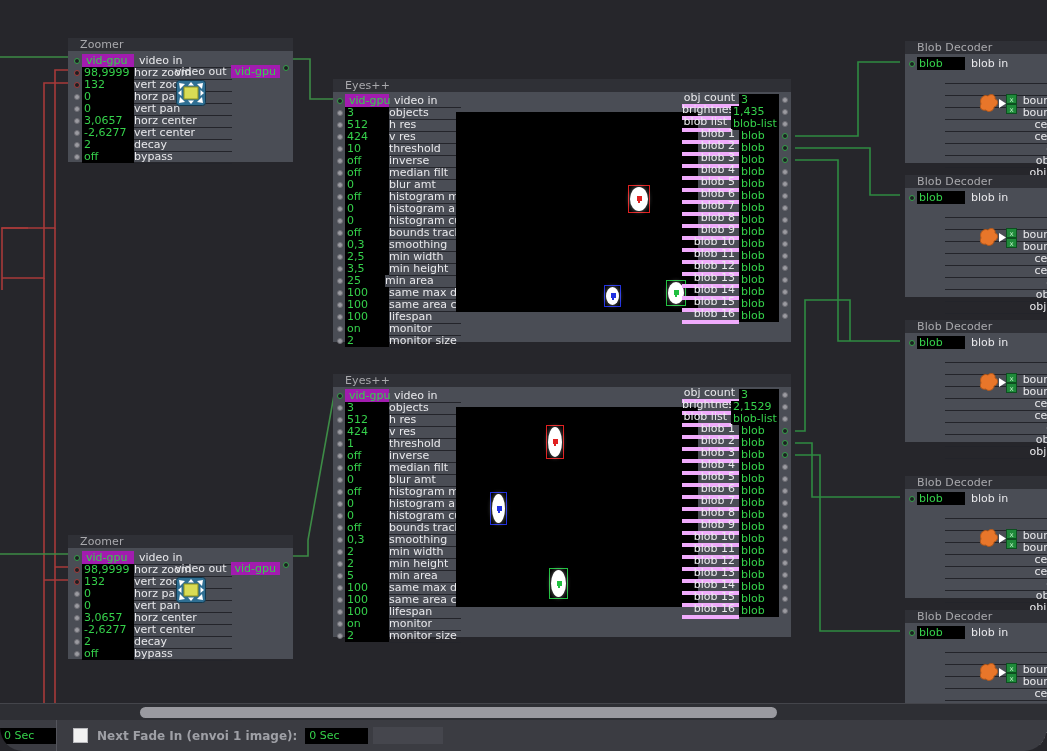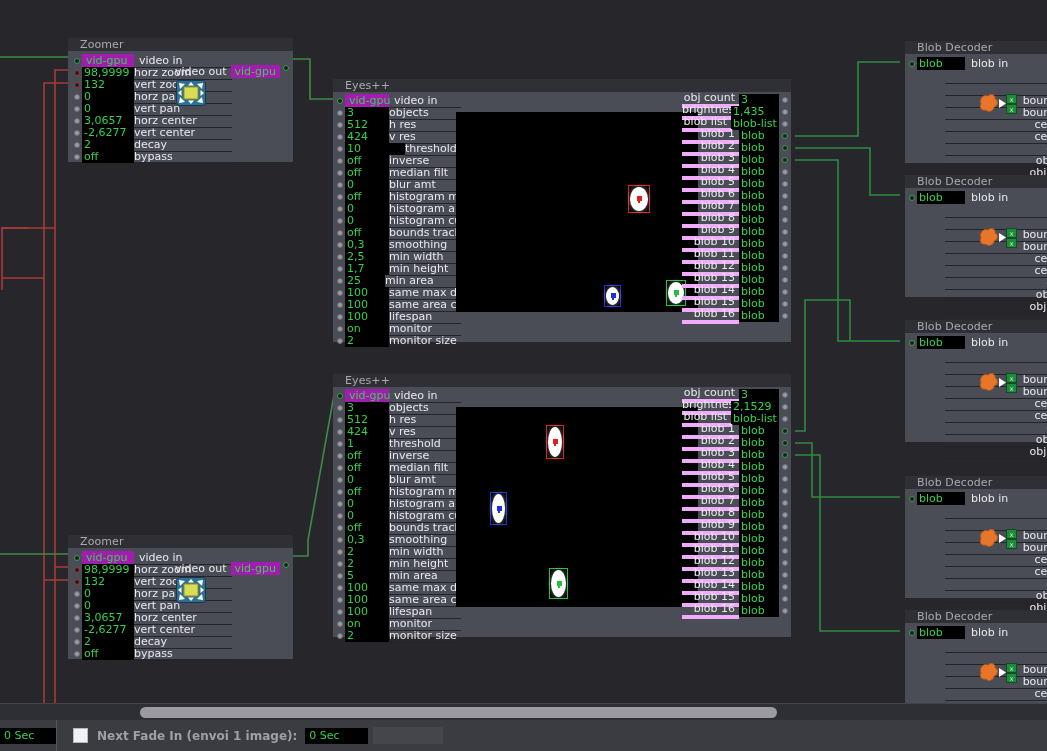--- a/index.html
+++ b/index.html
@@ -2,21 +2,21 @@
 <html><head>
 <meta charset="utf-8">
 <style>
   * { box-sizing: border-box; margin:0; padding:0; }
   html,body{
     width:1047px; height:751px;
     background:#26262b;
     font-family:"DejaVu Sans", sans-serif;
     overflow:hidden;
   }
-  #stage{ position:relative; width:1047px; height:751px; overflow:hidden; }
+  #stage{ position:relative; width:1047px; height:751px; overflow:hidden;border-radius:23px; }
 
   
   #cables{ position:absolute; left:0; top:0; width:1047px; height:751px; pointer-events:none; }
 
   
   .module{ position:absolute; background:#4a4d55; }
   .mod-title{
     height:13px; line-height:13px; padding-left:12px;
     font-size:11px; color:#a9a9ad; background:#2f3036;
     letter-spacing:.1px; white-space:nowrap;
@@ -332,21 +332,21 @@
               <div class="val" style="width: 44px;">512</div>
               <div class="lbl">h res</div>
             </div>
             <div class="row">
               <div class="dot"></div>
               <div class="val" style="width: 44px;">424</div>
               <div class="lbl">v res</div>
             </div>
             <div class="row">
               <div class="dot"></div>
-              <div class="val" style="width: 60px;">10</div>
+              <div class="val" style="width: 44px;">10</div>
               <div class="lbl">threshold</div>
             </div>
             <div class="row">
               <div class="dot"></div>
               <div class="val" style="width: 44px;">off</div>
               <div class="lbl">inverse</div>
             </div>
             <div class="row">
               <div class="dot"></div>
               <div class="val" style="width: 44px;">off</div>
@@ -382,21 +382,21 @@
               <div class="val" style="width: 44px;">0,3</div>
               <div class="lbl">smoothing</div>
             </div>
             <div class="row">
               <div class="dot"></div>
               <div class="val" style="width: 44px;">2,5</div>
               <div class="lbl">min width</div>
             </div>
             <div class="row">
               <div class="dot"></div>
-              <div class="val" style="width: 44px;">1,7</div>
+              <div class="val" style="width: 44px;">3,5</div>
               <div class="lbl">min height</div>
             </div>
             <div class="row">
               <div class="dot"></div>
               <div class="val" style="width: 40px;">25</div>
               <div class="lbl">min area</div>
             </div>
             <div class="row">
               <div class="dot"></div>
               <div class="val" style="width: 44px;">100</div>

